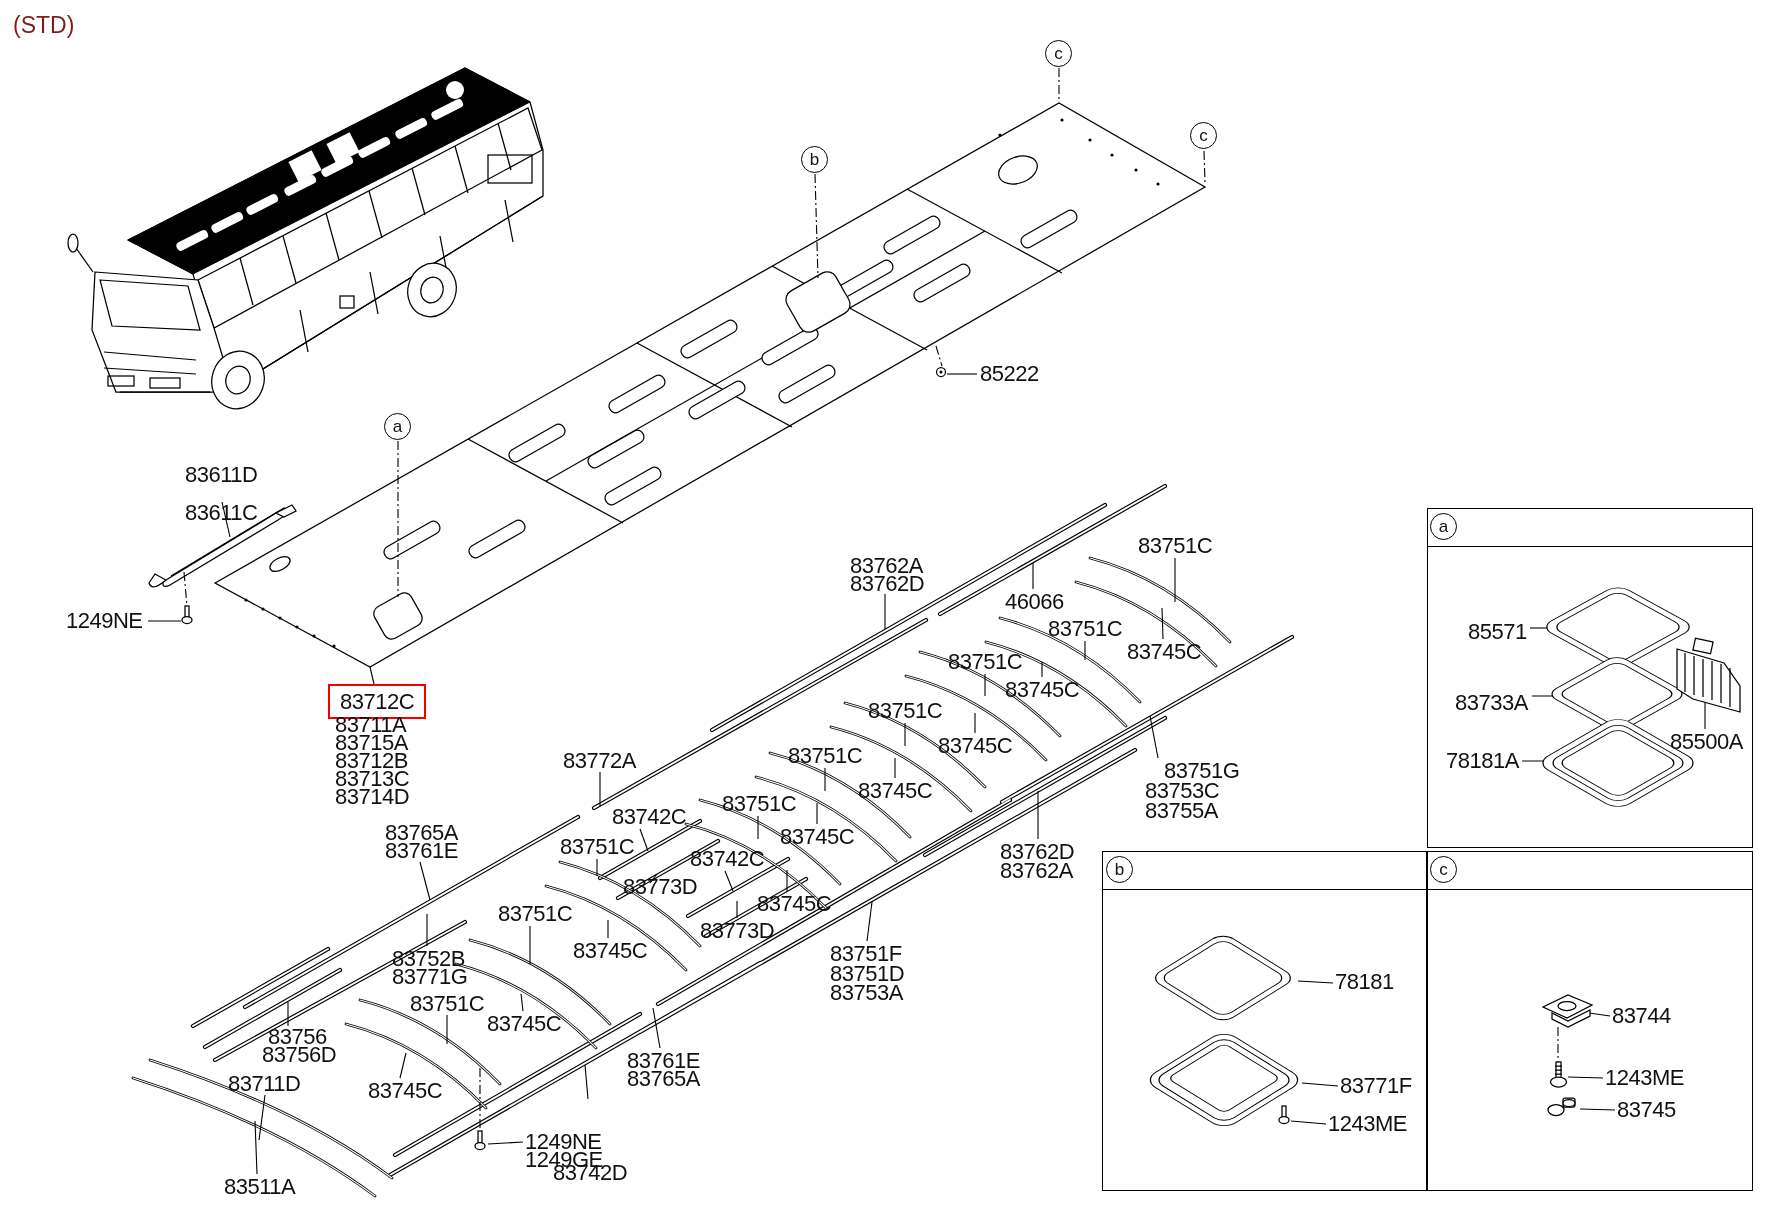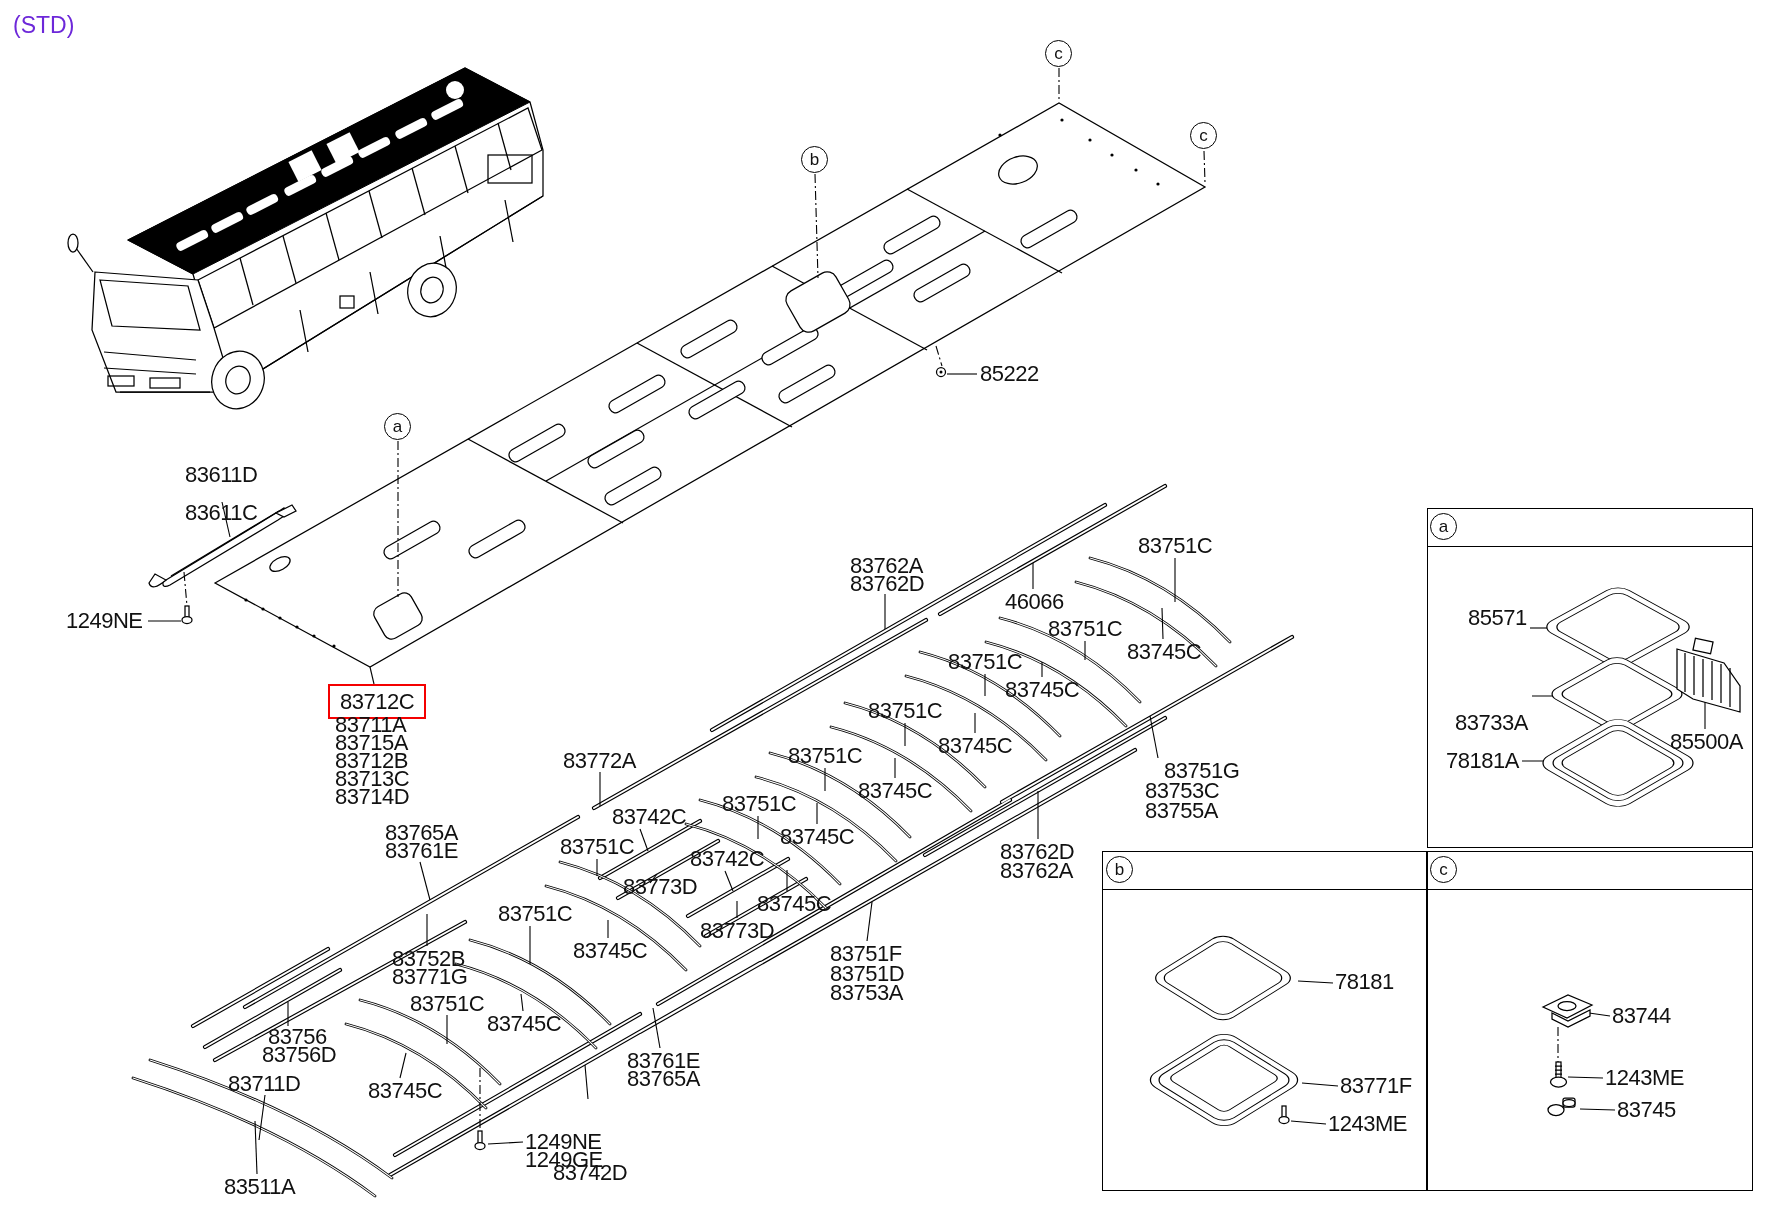--- a/index.html
+++ b/index.html
@@ -1,20 +1,20 @@
 <!DOCTYPE html>
 <html><head>
 <meta charset="utf-8">
 <style>
   html,body{margin:0;padding:0;background:#fff}
   .canvas{position:relative;width:1772px;height:1211px;background:#fff;overflow:hidden;
           font-family:"Liberation Sans",sans-serif;color:#111}
   svg{position:absolute;left:0;top:0}
   .lbl{position:absolute;font-size:22px;line-height:1;white-space:nowrap;color:#111;letter-spacing:-.5px}
-  .std{position:absolute;font-size:23px;color:#6d28d9}
+  .std{position:absolute;font-size:23px;color:#7f1d1d}
   .co{position:absolute;width:27px;height:27px;border:1.7px solid #000;border-radius:50%;
       box-sizing:border-box;display:flex;align-items:center;justify-content:center;
       font-size:17px;background:#fff}
   .redbox{position:absolute;border:2.6px solid #f40000;display:flex;align-items:center;
       justify-content:center;font-size:22px;letter-spacing:-.5px;background:#fff0}
   .dbox{position:absolute;border:1.6px solid #000;box-sizing:border-box}
   .dbox .hdr{position:absolute;left:0;top:0;width:100%;height:38px;border-bottom:1.6px solid #000;box-sizing:border-box}
   
   .ln{stroke:#000;stroke-width:1.25;fill:none}
   .fw{stroke:#000;stroke-width:1.25;fill:#fff}
@@ -390,22 +390,22 @@
   <div class="lbl" style="left:262px;top:1044px">83756D</div>
   <div class="lbl" style="left:228px;top:1073px">83711D</div>
   <div class="lbl" style="left:224px;top:1176px">83511A</div>
   <div class="lbl" style="left:553px;top:1162px">83742D</div>
   <div class="lbl" style="left:525px;top:1131px">1249NE</div>
   <div class="lbl" style="left:525px;top:1149px">1249GE</div>
   <div class="lbl" style="left:627px;top:1050px">83761E</div>
   <div class="lbl" style="left:627px;top:1068px">83765A</div>
   <div class="lbl" style="left:980px;top:363px">85222</div>
 
-  <div class="lbl" style="left:1468px;top:607px">85571</div>
-  <div class="lbl" style="left:1455px;top:712px">83733A</div>
+  <div class="lbl" style="left:1468px;top:621px">85571</div>
+  <div class="lbl" style="left:1455px;top:692px">83733A</div>
   <div class="lbl" style="left:1446px;top:750px">78181A</div>
   <div class="lbl" style="left:1670px;top:731px">85500A</div>
   <div class="lbl" style="left:1335px;top:971px">78181</div>
   <div class="lbl" style="left:1340px;top:1075px">83771F</div>
   <div class="lbl" style="left:1328px;top:1113px">1243ME</div>
   <div class="lbl" style="left:1612px;top:1005px">83744</div>
   <div class="lbl" style="left:1605px;top:1067px">1243ME</div>
   <div class="lbl" style="left:1617px;top:1099px">83745</div>
 
 </div>

